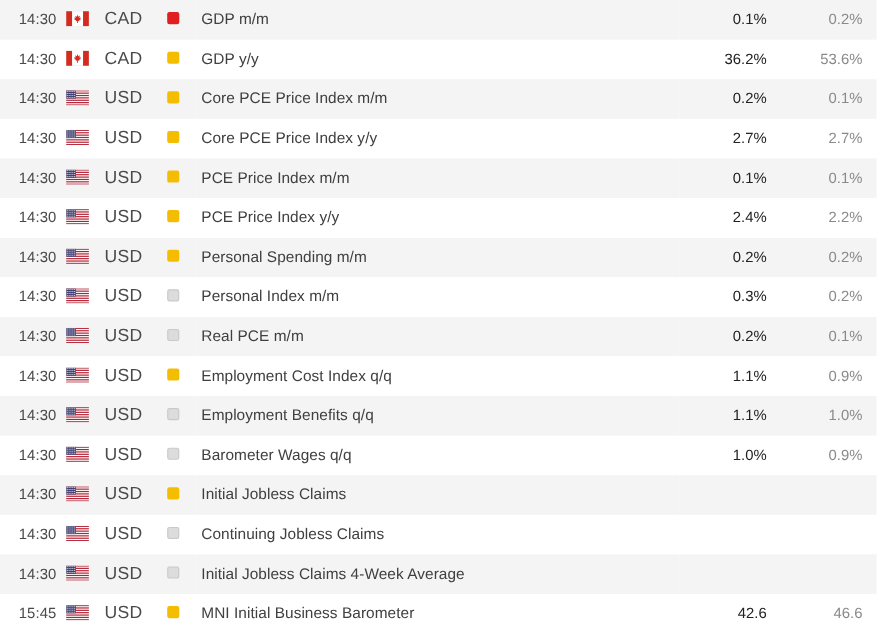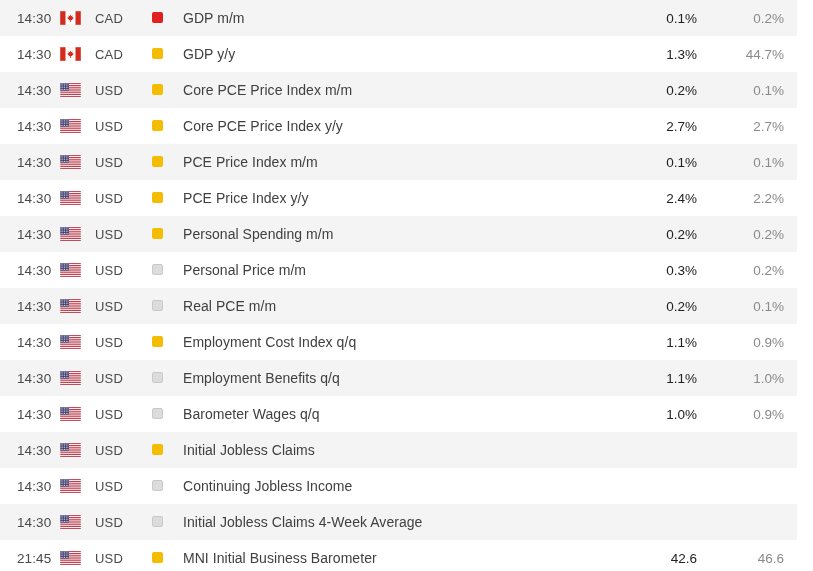--- a/index.html
+++ b/index.html
@@ -42,21 +42,21 @@
   .col-title    { width: 440px; padding-left: 5px !important; }
   .col-actual   { width: 92px;  text-align: right; padding-right: 13px !important; }
   .col-forecast { width: 87px;  text-align: right; padding-right: 13px !important; }
 
   .time-text {
     font-size: 13.5px;
     color: #4a4a4a;
     letter-spacing: 0.1px;
   }
   .ccy-text {
-    font-size: 13px;
+    font-size: 16px;
     color: #4a4a4a;
     letter-spacing: 0.2px;
   }
   .title-text {
     font-size: 14px;
     color: #404040;
     letter-spacing: 0.05px;
   }
   .actual-text {
     font-size: 13.5px;
@@ -128,22 +128,22 @@
           <td class="col-flag"><span class="flag" title="Canada"><svg width="21" height="14" viewBox="0 0 21 14">
                 <rect x="0" y="0" width="21" height="14" fill="#ffffff"></rect>
                 <rect x="0" y="0" width="5.5" height="14" fill="#d52b1e"></rect>
                 <rect x="15.5" y="0" width="5.5" height="14" fill="#d52b1e"></rect>
                 <path d="M10.5 3.2 L11.2 5.2 L12.7 4.3 L12.1 6.3 L13.7 6.0 L12.9 7.2 L13.6 7.7 L11.9 8.4 L12.2 9.3 L10.9 9.1 L10.9 11.0 L10.1 11.0 L10.1 9.1 L8.8 9.3 L9.1 8.4 L7.4 7.7 L8.1 7.2 L7.3 6.0 L8.9 6.3 L8.3 4.3 L9.8 5.2 Z" fill="#d52b1e"></path>
                 <rect x="0" y="0" width="21" height="14" fill="none" stroke="#d9d9d9" stroke-width="0.5"></rect>
               </svg></span></td>
           <td class="col-ccy"><span class="ccy-text">CAD</span></td>
           <td class="col-impact"><span class="impact-square impact-medium"></span></td>
           <td class="col-title"><span class="title-text">GDP y/y</span></td>
-          <td class="col-actual"><span class="actual-text">1.3%</span></td>
-          <td class="col-forecast"><span class="forecast-text">44.7%</span></td>
+          <td class="col-actual"><span class="actual-text">36.2%</span></td>
+          <td class="col-forecast"><span class="forecast-text">53.6%</span></td>
         </tr>
         <tr class="event-row striped">
           <td class="col-time"><span class="time-text">14:30</span></td>
           <td class="col-flag"><span class="flag" title="United States"><svg width="21" height="14" viewBox="0 0 21 14">
                 <rect x="0" y="0" width="21" height="14" fill="#ffffff"></rect>
                 <rect x="0" y="0" width="21" height="1.077" fill="#b22234"></rect>
                 <rect x="0" y="2.153" width="21" height="1.077" fill="#b22234"></rect>
                 <rect x="0" y="4.306" width="21" height="1.077" fill="#b22234"></rect>
                 <rect x="0" y="6.459" width="21" height="1.077" fill="#b22234"></rect>
                 <rect x="0" y="8.612" width="21" height="1.077" fill="#b22234"></rect>
@@ -367,21 +367,21 @@
                 <rect x="7.5" y="4.3" width="0.85" height="0.85" fill="#ffffff"></rect>
                 <rect x="0.7" y="6.1000000000000005" width="0.85" height="0.85" fill="#ffffff"></rect>
                 <rect x="2.4" y="6.1000000000000005" width="0.85" height="0.85" fill="#ffffff"></rect>
                 <rect x="4.1" y="6.1000000000000005" width="0.85" height="0.85" fill="#ffffff"></rect>
                 <rect x="5.8" y="6.1000000000000005" width="0.85" height="0.85" fill="#ffffff"></rect>
                 <rect x="7.5" y="6.1000000000000005" width="0.85" height="0.85" fill="#ffffff"></rect>
                 <rect x="0" y="0" width="21" height="14" fill="none" stroke="#d9d9d9" stroke-width="0.5"></rect>
               </svg></span></td>
           <td class="col-ccy"><span class="ccy-text">USD</span></td>
           <td class="col-impact"><span class="impact-square impact-low"></span></td>
-          <td class="col-title"><span class="title-text">Personal Price m/m</span></td>
+          <td class="col-title"><span class="title-text">Personal Index m/m</span></td>
           <td class="col-actual"><span class="actual-text">0.3%</span></td>
           <td class="col-forecast"><span class="forecast-text">0.2%</span></td>
         </tr>
         <tr class="event-row striped">
           <td class="col-time"><span class="time-text">14:30</span></td>
           <td class="col-flag"><span class="flag" title="United States"><svg width="21" height="14" viewBox="0 0 21 14">
                 <rect x="0" y="0" width="21" height="14" fill="#ffffff"></rect>
                 <rect x="0" y="0" width="21" height="1.077" fill="#b22234"></rect>
                 <rect x="0" y="2.153" width="21" height="1.077" fill="#b22234"></rect>
                 <rect x="0" y="4.306" width="21" height="1.077" fill="#b22234"></rect>
@@ -607,21 +607,21 @@
                 <rect x="7.5" y="4.3" width="0.85" height="0.85" fill="#ffffff"></rect>
                 <rect x="0.7" y="6.1000000000000005" width="0.85" height="0.85" fill="#ffffff"></rect>
                 <rect x="2.4" y="6.1000000000000005" width="0.85" height="0.85" fill="#ffffff"></rect>
                 <rect x="4.1" y="6.1000000000000005" width="0.85" height="0.85" fill="#ffffff"></rect>
                 <rect x="5.8" y="6.1000000000000005" width="0.85" height="0.85" fill="#ffffff"></rect>
                 <rect x="7.5" y="6.1000000000000005" width="0.85" height="0.85" fill="#ffffff"></rect>
                 <rect x="0" y="0" width="21" height="14" fill="none" stroke="#d9d9d9" stroke-width="0.5"></rect>
               </svg></span></td>
           <td class="col-ccy"><span class="ccy-text">USD</span></td>
           <td class="col-impact"><span class="impact-square impact-low"></span></td>
-          <td class="col-title"><span class="title-text">Continuing Jobless Income</span></td>
+          <td class="col-title"><span class="title-text">Continuing Jobless Claims</span></td>
           <td class="col-actual"><span class="actual-text"></span></td>
           <td class="col-forecast"><span class="forecast-text"></span></td>
         </tr>
         <tr class="event-row striped">
           <td class="col-time"><span class="time-text">14:30</span></td>
           <td class="col-flag"><span class="flag" title="United States"><svg width="21" height="14" viewBox="0 0 21 14">
                 <rect x="0" y="0" width="21" height="14" fill="#ffffff"></rect>
                 <rect x="0" y="0" width="21" height="1.077" fill="#b22234"></rect>
                 <rect x="0" y="2.153" width="21" height="1.077" fill="#b22234"></rect>
                 <rect x="0" y="4.306" width="21" height="1.077" fill="#b22234"></rect>
@@ -652,21 +652,21 @@
                 <rect x="7.5" y="6.1000000000000005" width="0.85" height="0.85" fill="#ffffff"></rect>
                 <rect x="0" y="0" width="21" height="14" fill="none" stroke="#d9d9d9" stroke-width="0.5"></rect>
               </svg></span></td>
           <td class="col-ccy"><span class="ccy-text">USD</span></td>
           <td class="col-impact"><span class="impact-square impact-low"></span></td>
           <td class="col-title"><span class="title-text">Initial Jobless Claims 4-Week Average</span></td>
           <td class="col-actual"><span class="actual-text"></span></td>
           <td class="col-forecast"><span class="forecast-text"></span></td>
         </tr>
         <tr class="event-row plain">
-          <td class="col-time"><span class="time-text">21:45</span></td>
+          <td class="col-time"><span class="time-text">15:45</span></td>
           <td class="col-flag"><span class="flag" title="United States"><svg width="21" height="14" viewBox="0 0 21 14">
                 <rect x="0" y="0" width="21" height="14" fill="#ffffff"></rect>
                 <rect x="0" y="0" width="21" height="1.077" fill="#b22234"></rect>
                 <rect x="0" y="2.153" width="21" height="1.077" fill="#b22234"></rect>
                 <rect x="0" y="4.306" width="21" height="1.077" fill="#b22234"></rect>
                 <rect x="0" y="6.459" width="21" height="1.077" fill="#b22234"></rect>
                 <rect x="0" y="8.612" width="21" height="1.077" fill="#b22234"></rect>
                 <rect x="0" y="10.765" width="21" height="1.077" fill="#b22234"></rect>
                 <rect x="0" y="12.918" width="21" height="1.077" fill="#b22234"></rect>
                 <rect x="0" y="0" width="9" height="7.54" fill="#3c3b6e"></rect>

